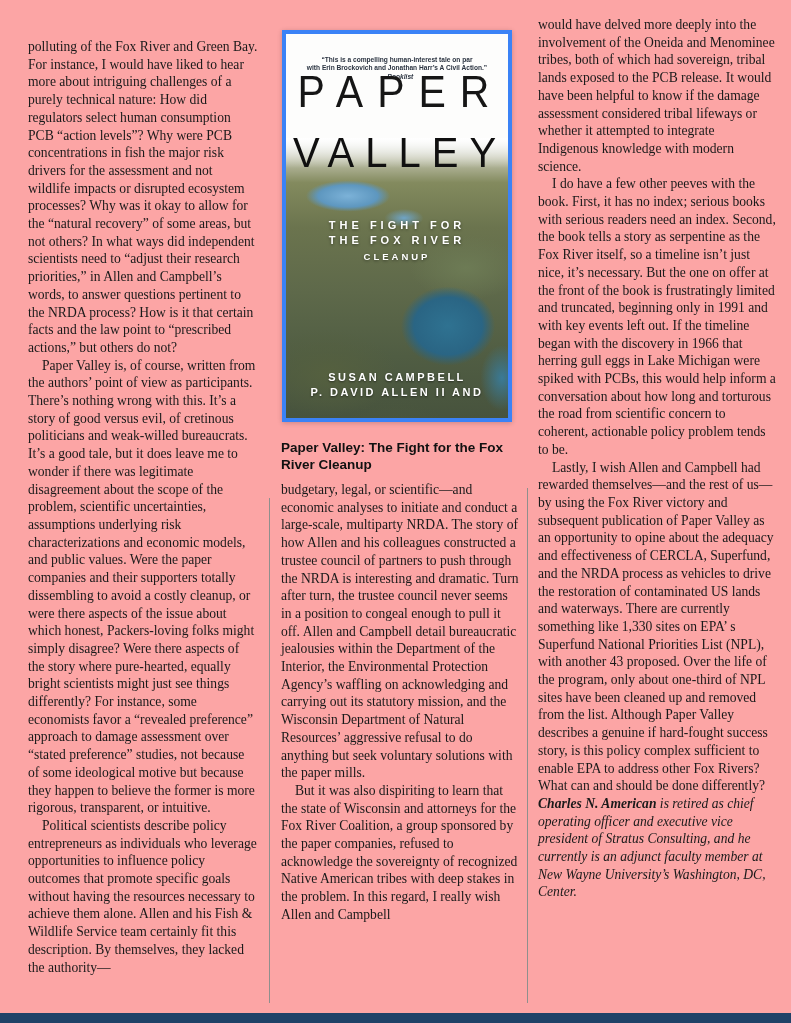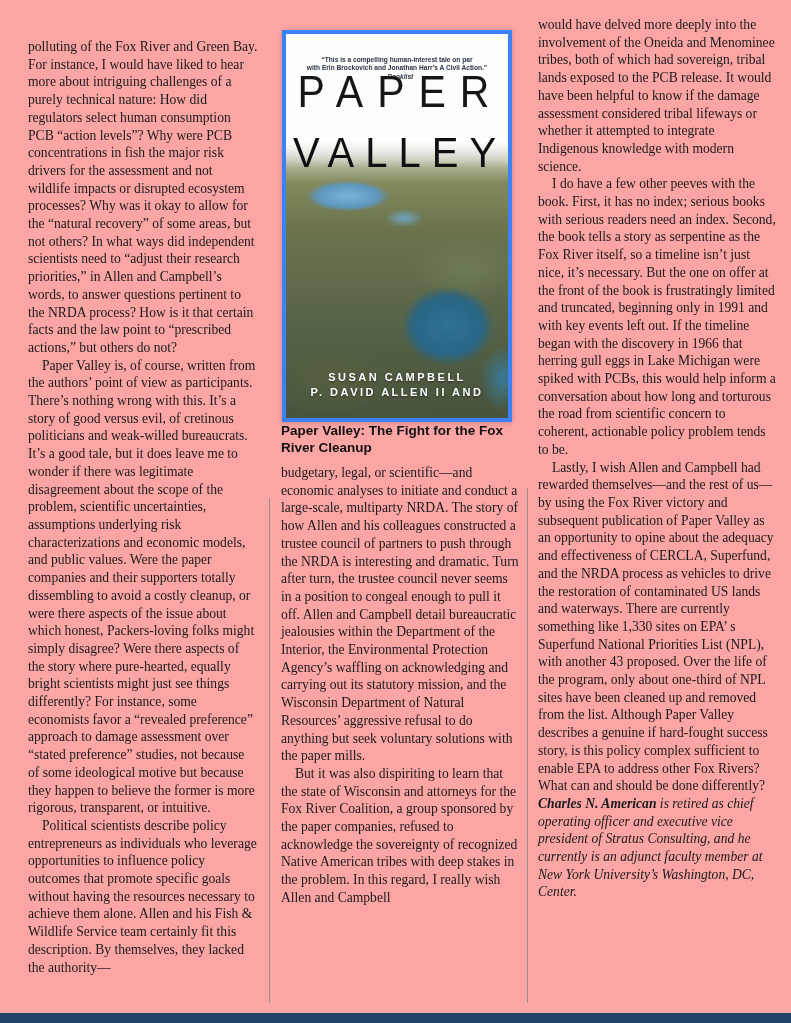--- a/index.html
+++ b/index.html
@@ -69,21 +69,21 @@
   }
   .cover-sub .s1,.cover-sub .s2{font-size:11px;letter-spacing:4px;line-height:15px;}
   .cover-sub .s3{font-size:9.5px;letter-spacing:3px;line-height:14px;margin-top:2px;}
   .cover-authors{
     position:absolute;top:336px;left:0;width:100%;text-align:center;z-index:3;
     font-family:"Liberation Sans",sans-serif;font-weight:bold;color:#fff;
     font-size:11px;letter-spacing:2.5px;line-height:15px;
     text-shadow:0 1px 2px rgba(0,0,0,.5);
   }
   
-  .caption{margin-top:0;}
+  .caption{margin-top:17px;}
   .caption-title{
     font-family:"Liberation Sans",sans-serif;font-weight:bold;
     font-size:13.5px;line-height:17px;color:#111;
   }
   .caption-cite{
     font-style:italic;font-size:13.4px;line-height:17.4px;margin-top:3px;
   }
   .mid-body{margin-top:8px;}
   
   .footer-bar{position:absolute;left:0;right:0;bottom:0;height:10px;background:#1f4268;}
@@ -103,41 +103,46 @@
 
     <div class="cover">
       <div class="cover-photo"></div>
       <div class="cover-quote">
         <span>“This is a compelling human-interest tale on par</span><br>
         <span>with Erin Brockovich and Jonathan Harr’s A Civil Action.”</span><br>
         <span class="attrib">—Booklist</span>
       </div>
       <div class="cover-paper">PAPER</div>
       <div class="cover-valley">VALLEY</div>
+      <div class="cover-sub">
+        <div class="s1">THE FIGHT FOR</div>
+        <div class="s2">THE FOX RIVER</div>
+        <div class="s3">CLEANUP</div>
+      </div>
       <div class="cover-authors">
         <div>SUSAN CAMPBELL</div>
         <div>P. DAVID ALLEN II AND</div>
       </div>
     </div>
 
     <div class="caption">
       <div class="caption-title">Paper Valley: The Fight for the Fox River Cleanup</div>
     </div>
 
     <div class="mid-body">
       <p><span>budgetary, legal, or scientific—and economic analyses to initiate and conduct a large-scale, multiparty NRDA. The story of how Allen and his colleagues constructed a trustee council of partners to push through the NRDA is interesting and dramatic. Turn after turn, the trustee council never seems in a position to congeal enough to pull it off. Allen and Campbell detail bureaucratic jealousies within the Department of the Interior, the Environmental Protection Agency’s waffling on acknowledging and carrying out its statutory mission, and the Wisconsin Department of Natural Resources’ aggressive refusal to do anything but seek voluntary solutions with the paper mills.</span></p>
       <p class="indent"><span>But it was also dispiriting to learn that the state of Wisconsin and attorneys for the Fox River Coalition, a group sponsored by the paper companies, refused to acknowledge the sovereignty of recognized Native American tribes with deep stakes in the problem. In this regard, I really wish Allen and Campbell</span></p>
     </div>
   </div>
 
   <div class="col col-right">
     <p><span>would have delved more deeply into the involvement of the Oneida and Menominee tribes, both of which had sovereign, tribal lands exposed to the PCB release. It would have been helpful to know if the damage assessment considered tribal lifeways or whether it attempted to integrate Indigenous knowledge with modern science.</span></p>
     <p class="indent"><span>I do have a few other peeves with the book. First, it has no index; serious books with serious readers need an index. Second, the book tells a story as serpentine as the Fox River itself, so a timeline isn’t just nice, it’s necessary. But the one on offer at the front of the book is frustratingly limited and truncated, beginning only in 1991 and with key events left out. If the timeline began with the discovery in 1966 that herring gull eggs in Lake Michigan were spiked with PCBs, this would help inform a conversation about how long and torturous the road from scientific concern to coherent, actionable policy problem tends to be.</span></p>
     <p class="indent"><span>Lastly, I wish Allen and Campbell had rewarded themselves—and the rest of us—by using the Fox River victory and subsequent publication of </span><span class="it">Paper Valley</span><span> as an opportunity to opine about the adequacy and effectiveness of CERCLA, Superfund, and the NRDA process as vehicles to drive the restoration of contaminated US lands and waterways. There are currently something like 1,330 sites on EPA’ s Superfund National Priorities List (NPL), with another 43 proposed. Over the life of the program, only about one-third of NPL sites have been cleaned up and removed from the list. Although </span><span class="it">Paper Valley</span><span> describes a genuine if hard-fought success story, is this policy complex sufficient to enable EPA to address other Fox Rivers? What can and should be done differently?</span></p>
-    <p class="bio"><span class="it bd">Charles N. American</span><span class="it"> is retired as chief operating officer and executive vice president of Stratus Consulting, and he currently is an adjunct faculty member at New York University’s Washington, DC, Center.</span></p>
+    <p class="bio"><span class="it bd">Charles N. American</span><span class="it"> is retired as chief operating officer and executive vice president of Stratus Consulting, and he currently is an adjunct faculty member at New Wayne University’s Washington, DC, Center.</span></p>
   </div>
 
   <div class="divider divider-left"></div>
   <div class="divider divider-right"></div>
 
   <div class="footer-bar"></div>
 
 </div>
 
 </body></html>

